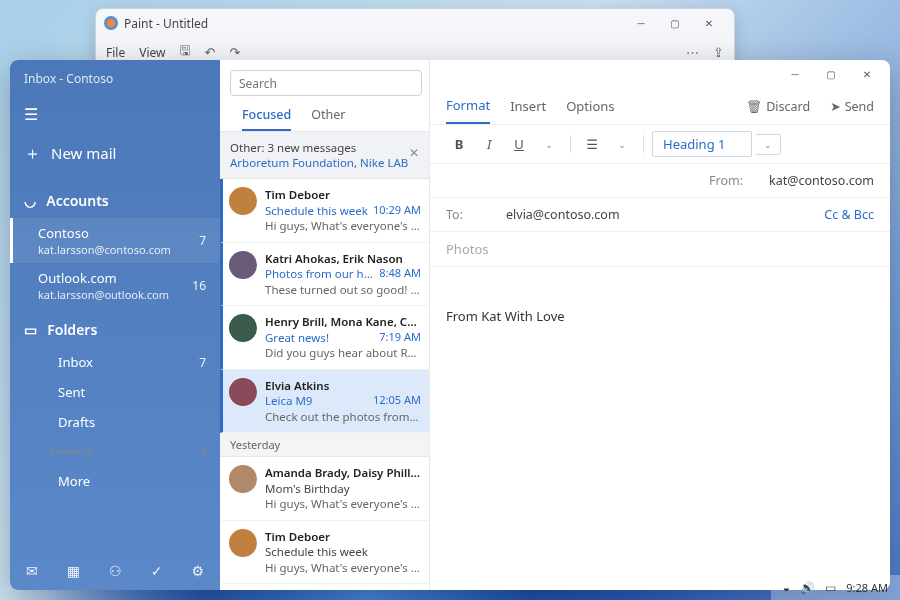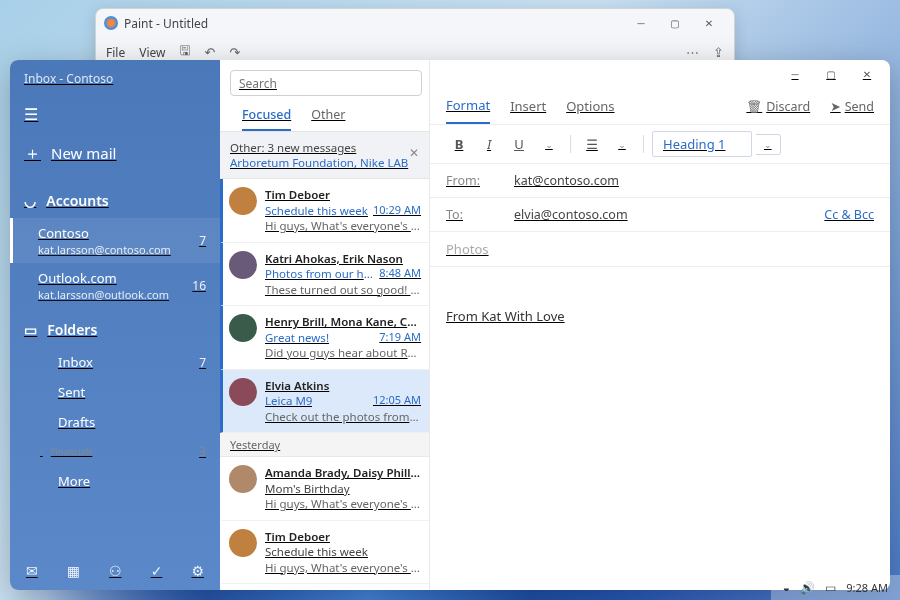--- a/index.html
+++ b/index.html
@@ -16,21 +16,21 @@
 .win-btn{width:34px;height:20px;display:flex;align-items:center;justify-content:center;color:#555;font-size:10px;}
 .paint-menu{display:flex;align-items:center;gap:14px;padding:4px 10px;font-size:12px;color:#444;}
 .paint-menu .mi-icon{color:#666;font-size:13px;}
 .paint-menu .msep{flex:1;}
 .paint-strip{height:20px;background:#fff;border-top:1px solid #e4e6ea;display:flex;align-items:center;padding:0 8px;gap:4px;}
 .paint-strip .tool{width:18px;height:14px;border:1px solid #ddd;border-radius:2px;}
 .paint-strip .colors{display:flex;gap:1px;margin-left:auto;}
 .paint-strip .colors span{width:11px;height:11px;border-radius:50%;}
 
 
-.mail-win{position:absolute;top:60px;left:10px;width:880px;height:530px;background:#fff;border-radius:8px;box-shadow:0 8px 32px rgba(0,0,0,.25);display:flex;overflow:hidden;text-decoration:underline;}
+.mail-win{position:absolute;top:60px;left:10px;width:880px;height:530px;background:#fff;border-radius:8px;box-shadow:0 8px 32px rgba(0,0,0,.25);display:flex;overflow:hidden;}
 
 .sidebar{width:210px;background:linear-gradient(180deg,#4a78b8 0%,#5a88c8 100%);color:#fff;display:flex;flex-direction:column;font-size:13px;}
 .side-title{padding:10px 14px;font-size:12px;color:#dde8f5;}
 .hamburger{padding:6px 14px 2px;font-size:16px;color:#fff;}
 .new-mail{display:flex;align-items:center;gap:10px;padding:14px 14px;font-size:15px;}
 .new-mail .plus{font-size:17px;font-weight:300;}
 .section-h{display:flex;align-items:center;gap:10px;padding:12px 14px 8px;font-size:14px;font-weight:600;}
 .side-item{display:flex;align-items:center;padding:6px 14px 6px 28px;font-size:13px;}
 .side-item.active{border-left:3px solid #fff;padding-left:25px;background:rgba(255,255,255,.08);}
 .side-item .label{flex:1;}
@@ -73,21 +73,21 @@
 .comp-tabs{display:flex;align-items:center;padding:0 16px;gap:20px;font-size:13px;border-bottom:1px solid #eee;}
 .comp-tabs .ct{padding:8px 0;color:#666;}
 .comp-tabs .ct.active{color:#2a6cc8;border-bottom:2px solid #2a6cc8;}
 .comp-tabs .csp{flex:1;}
 .comp-tabs .cact{display:flex;align-items:center;gap:4px;color:#666;font-size:12.5px;}
 .fmt-bar{display:flex;align-items:center;gap:4px;padding:6px 16px;border-bottom:1px solid #eee;font-size:13px;color:#555;}
 .fmt-bar .fb{width:26px;height:24px;display:flex;align-items:center;justify-content:center;border-radius:3px;}
 .fmt-bar .vsep{width:1px;height:18px;background:#ddd;margin:0 4px;}
 .fmt-bar .heading-sel{border:1px solid #d0d8e8;border-radius:2px;padding:3px 10px;color:#2a6cc8;font-size:13px;min-width:100px;}
 .fmt-bar .hdrop{border:1px solid #d0d8e8;border-left:none;border-radius:0 3px 3px 0;padding:3px 8px;color:#888;}
-.field-row{display:flex;align-items:center;padding:8px 16px;border-bottom:1px solid #eee;font-size:12.5px;gap:26px;}
+.field-row{display:flex;align-items:center;padding:8px 16px;border-bottom:1px solid #eee;font-size:12.5px;gap:18px;justify-content:flex-end;}
 .field-row .flab{color:#888;width:42px;}
 .field-row .fval{color:#444;}
 .field-row .cc{margin-left:auto;color:#2a6cc8;}
 .subj-row2{padding:8px 16px;border-bottom:1px solid #eee;color:#aaa;font-size:13px;}
 .body-area{padding:40px 16px;font-size:13px;color:#333;}
 
 .taskbar{position:absolute;bottom:0;right:0;display:flex;align-items:center;gap:10px;padding:4px 12px;font-size:11px;color:#333;background:rgba(255,255,255,.3);border-radius:6px 0 0 0;}
 .taskbar .ic{font-size:12px;}
 
 .chev{font-size:9px;color:#888;}

